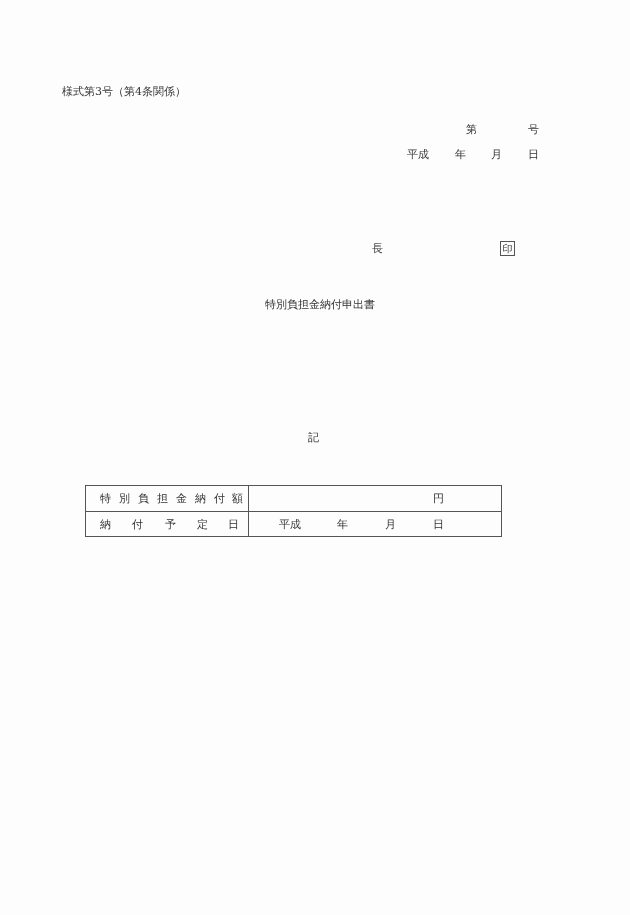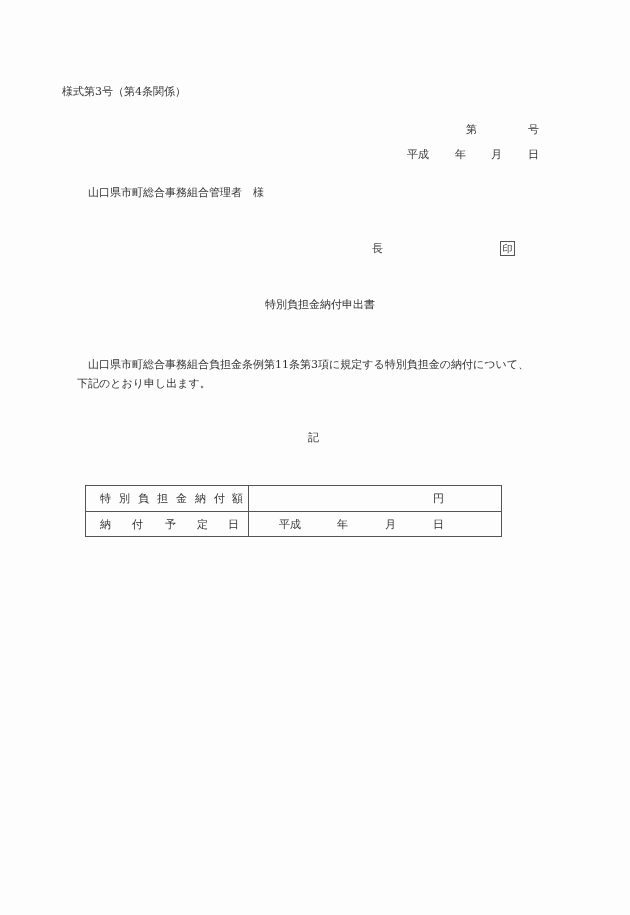--- a/index.html
+++ b/index.html
@@ -112,33 +112,28 @@
   <div class="abs" style="left:62px; top:85px;">様式第3号（第4条関係）</div>
 
   <div class="abs" style="left:466px; top:123px;">第</div>
   <div class="abs" style="left:528px; top:123px;">号</div>
 
   <div class="abs" style="left:407px; top:148px;">平成</div>
   <div class="abs" style="left:455px; top:148px;">年</div>
   <div class="abs" style="left:491px; top:148px;">月</div>
   <div class="abs" style="left:528px; top:148px;">日</div>
 
-  <div class="abs" style="left:88px; top:186px;">山口県市町総合事務組合管理者　様</div>
 
   <div class="abs" style="left:372px; top:242px;">長</div>
   <div class="seal-box">
     <span>印</span>
   </div>
 
   <div class="abs" style="left:265px; top:298px;">特別負担金納付申出書</div>
 
-  <div class="body-text">
-    <span class="indent"></span><span>山口県市町総合事務組合負担金条例第11条第3項に規定する特別負担金の納付について、</span><br>
-    <span>下記のとおり申し出ます。</span>
-  </div>
 
   <div class="abs" style="left:308px; top:431px;">記</div>
 
   <div class="form-table">
     <div class="vdiv"></div>
 
     <div class="row r1">
       <div class="cell-label">
         <span style="left:14px;">特</span>
         <span style="left:33px;">別</span>

